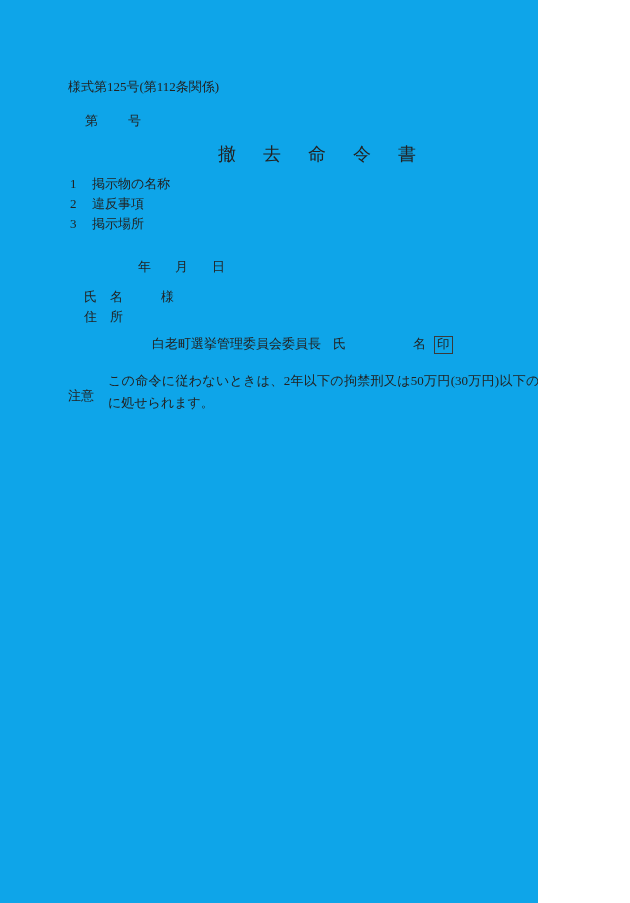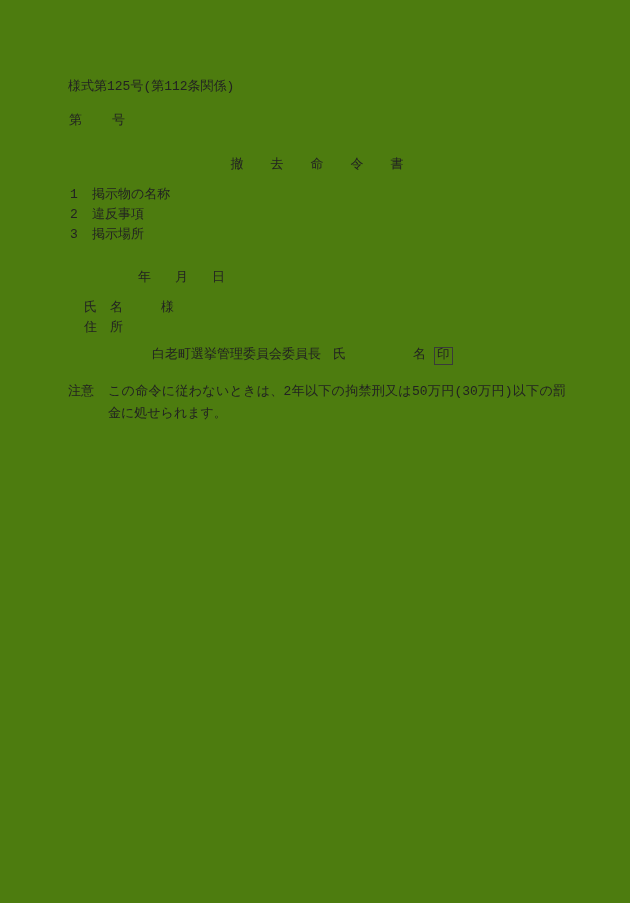--- a/index.html
+++ b/index.html
@@ -2,51 +2,51 @@
 <html lang="ja"><head>
 <meta charset="utf-8">
 <style>
   html, body {
     margin: 0;
     padding: 0;
     background: #ffffff;
   }
   .page {
     position: relative;
-    width: 630px;
+    width: 538px;
     height: 903px;
-    background: #4d7c0f;
+    background: #0ea5e9;
     overflow: hidden;
-    font-family: Liberation Mono, monospace;
+    font-family: Liberation Serif, serif;
     color: #222222;
   }
   .content {
     position: absolute;
     left: 68px;
     top: 79px;
     width: 498px;
     font-size: 13px;
     line-height: 16px;
   }
   .form-number {
     line-height: 16px;
   }
   .doc-number {
     margin-top: 17px;
-    margin-left: 1px;
+    margin-left: 17px;
     line-height: 18px;
   }
   .doc-number .suffix {
     margin-left: 30px;
   }
   .doc-title {
-    margin-top: 26px;
+    margin-top: 15px;
     text-align: center;
     line-height: 18px;
-    font-size: 13px;
+    font-size: 18px;
   }
   .doc-title .t {
     letter-spacing: 27px;
     margin-left: 27px;
     white-space: nowrap;
   }
   .item-list {
     margin-top: 11px;
   }
   .item {
@@ -103,20 +103,21 @@
     vertical-align: baseline;
   }
   .note {
     margin-top: 16px;
     display: flex;
     align-items: flex-start;
   }
   .note .note-label {
     flex: 0 0 40px;
     line-height: 22px;
+    margin-top: 15px;
   }
   .note .note-text {
     flex: 1 1 auto;
     line-height: 22px;
     text-align: justify;
   }
 </style>
 </head>
 <body>
 

